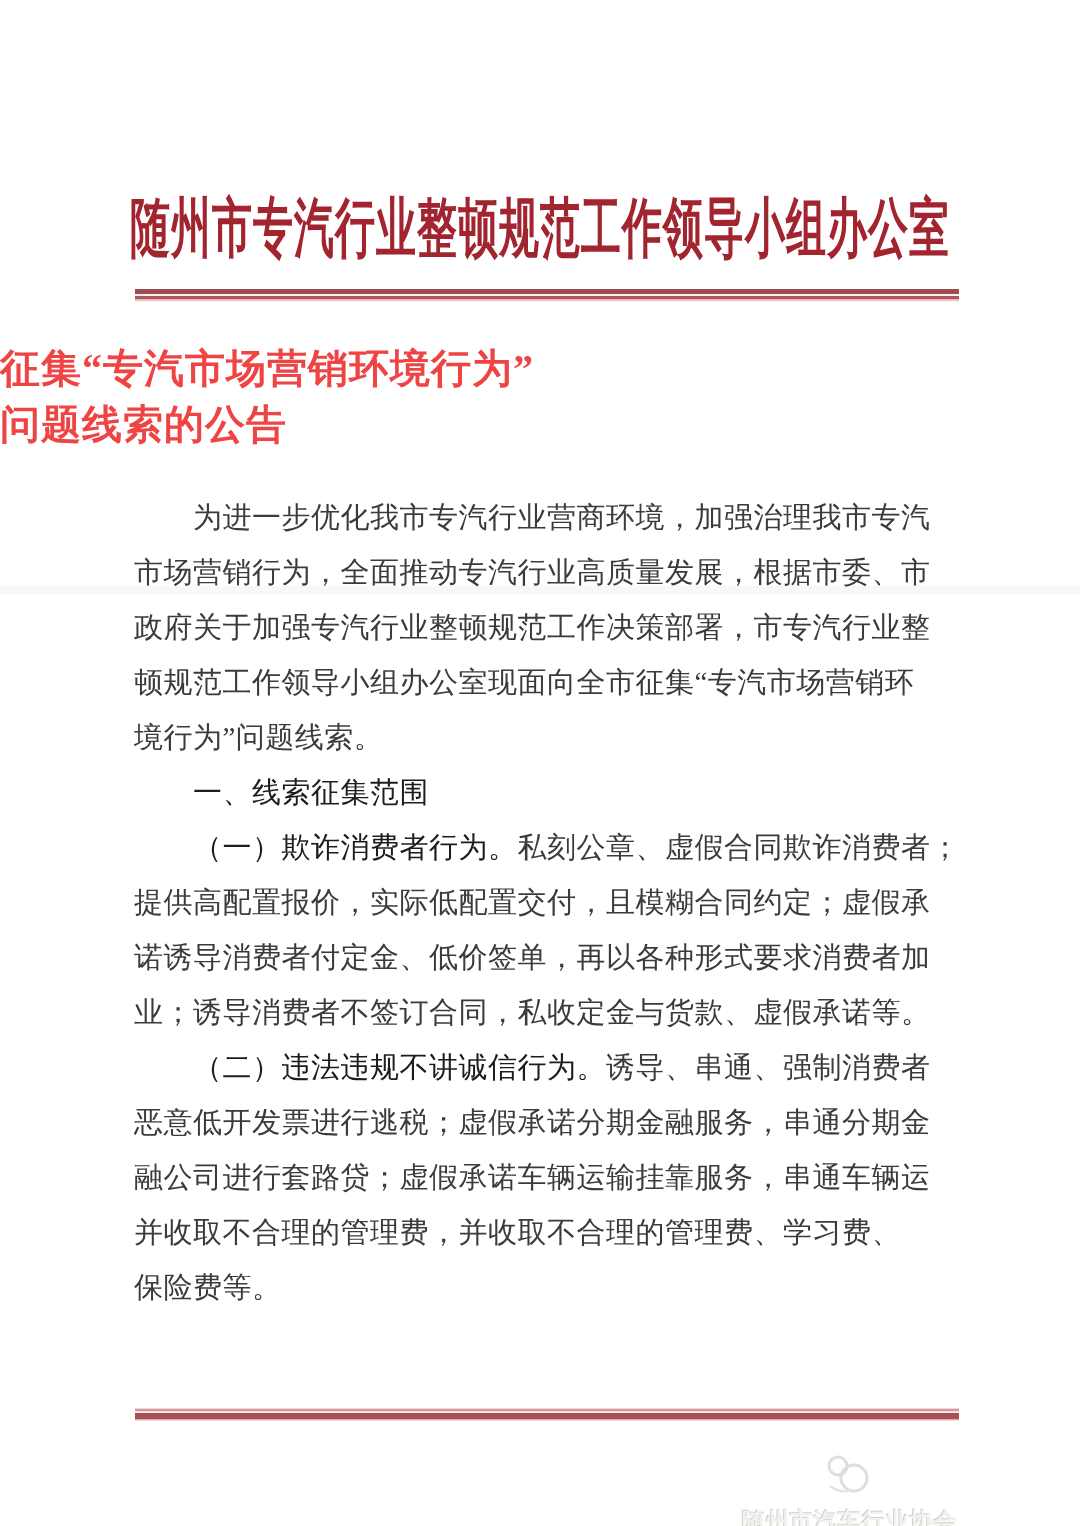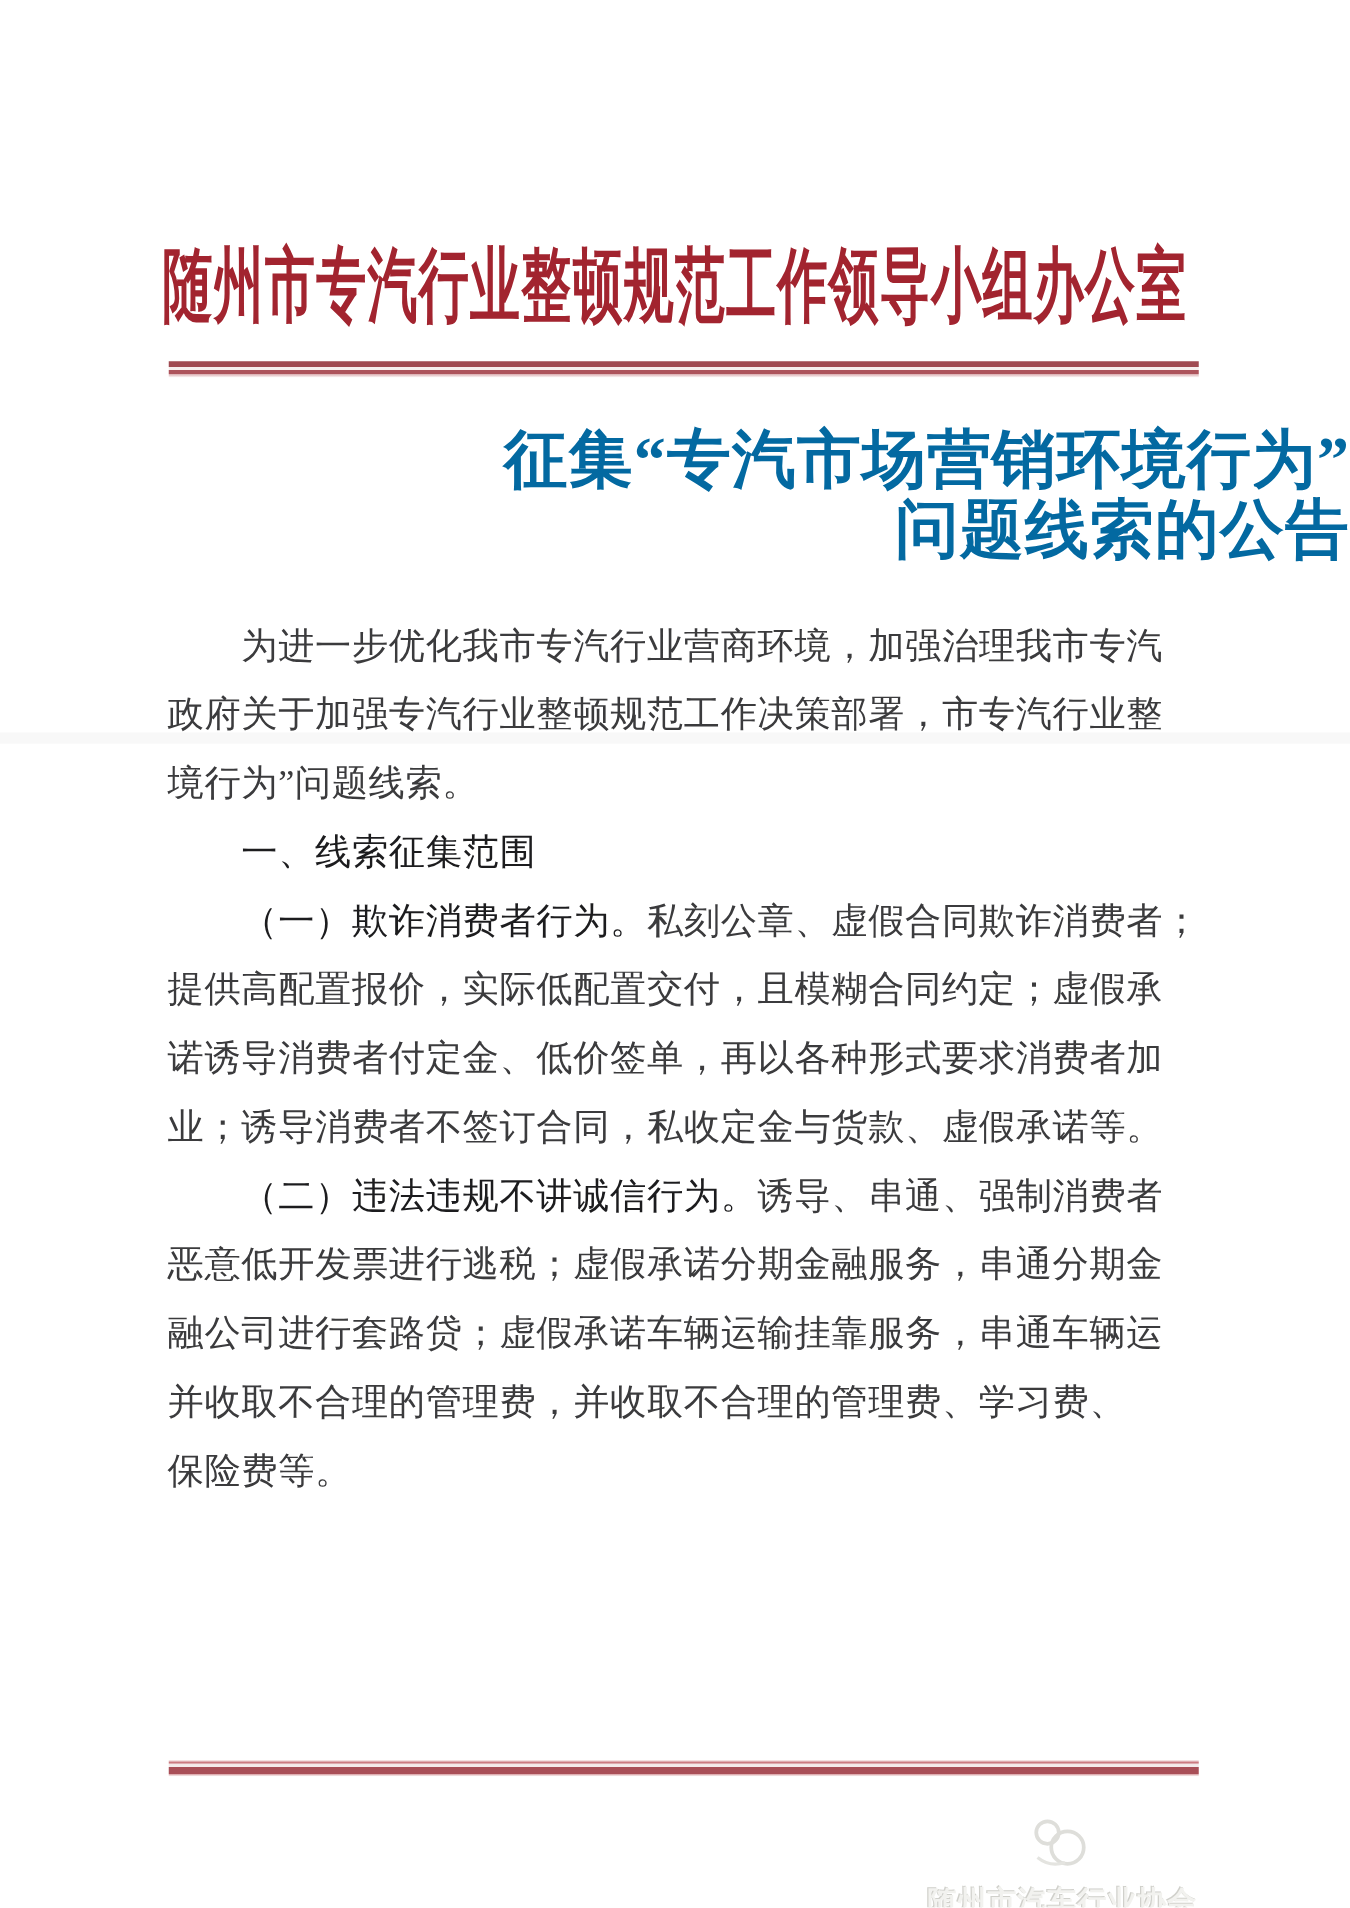--- a/index.html
+++ b/index.html
@@ -44,24 +44,24 @@
     top: 1408px;
     background: linear-gradient(180deg,
       #fdfafa 0%, #c9757c 16%,
       #f4ebeb 28%, #f4ebeb 40%,
       #a94f57 40%, #a94f57 84%,
       #cf8a8f 84%, #fbf6f6 100%);
   }
   .title {
     position: absolute;
     top: 341px; left: 0; width: 100%;
-    text-align: right;
-    color: #0369a1;
+    text-align: left;
+    color: #ef4444;
     font-weight: bold;
-    font-size: 51px;
+    font-size: 40px;
     line-height: 56px;
     letter-spacing: 1px;
   }
   .body-text {
     position: absolute;
     top: 490px; left: 134px; width: 800px;
     font-size: 29px;
     line-height: 55px;
     color: #3b3b3d;
     letter-spacing: 0.5px;
@@ -99,21 +99,23 @@
 
   <div class="divider divider-top"></div>
 
   <div class="title">
     <div>征集“专汽市场营销环境行为”</div>
     <div>问题线索的公告</div>
   </div>
 
   <div class="body-text">
     <div class="ln"><b></b><span>　　为进一步优化我市专汽行业营商环境，加强治理我市专汽</span></div>
+    <div class="ln"><b></b><span>市场营销行为，全面推动专汽行业高质量发展，根据市委、市</span></div>
     <div class="ln"><b></b><span>政府关于加强专汽行业整顿规范工作决策部署，市专汽行业整</span></div>
+    <div class="ln"><b></b><span>顿规范工作领导小组办公室现面向全市征集“专汽市场营销环</span></div>
     <div class="ln"><b></b><span>境行为”问题线索。</span></div>
     <div class="ln"><b>　　一、线索征集范围</b><span></span></div>
     <div class="ln"><b>　　（一）欺诈消费者行为。</b><span>私刻公章、虚假合同欺诈消费者；</span></div>
     <div class="ln"><b></b><span>提供高配置报价，实际低配置交付，且模糊合同约定；虚假承</span></div>
     <div class="ln"><b></b><span>诺诱导消费者付定金、低价签单，再以各种形式要求消费者加</span></div>
     <div class="ln"><b></b><span>业；诱导消费者不签订合同，私收定金与货款、虚假承诺等。</span></div>
     <div class="ln"><b>　　（二）违法违规不讲诚信行为。</b><span>诱导、串通、强制消费者</span></div>
     <div class="ln"><b></b><span>恶意低开发票进行逃税；虚假承诺分期金融服务，串通分期金</span></div>
     <div class="ln"><b></b><span>融公司进行套路贷；虚假承诺车辆运输挂靠服务，串通车辆运</span></div>
     <div class="ln"><b></b><span>并收取不合理的管理费，并收取不合理的管理费、学习费、</span></div>

